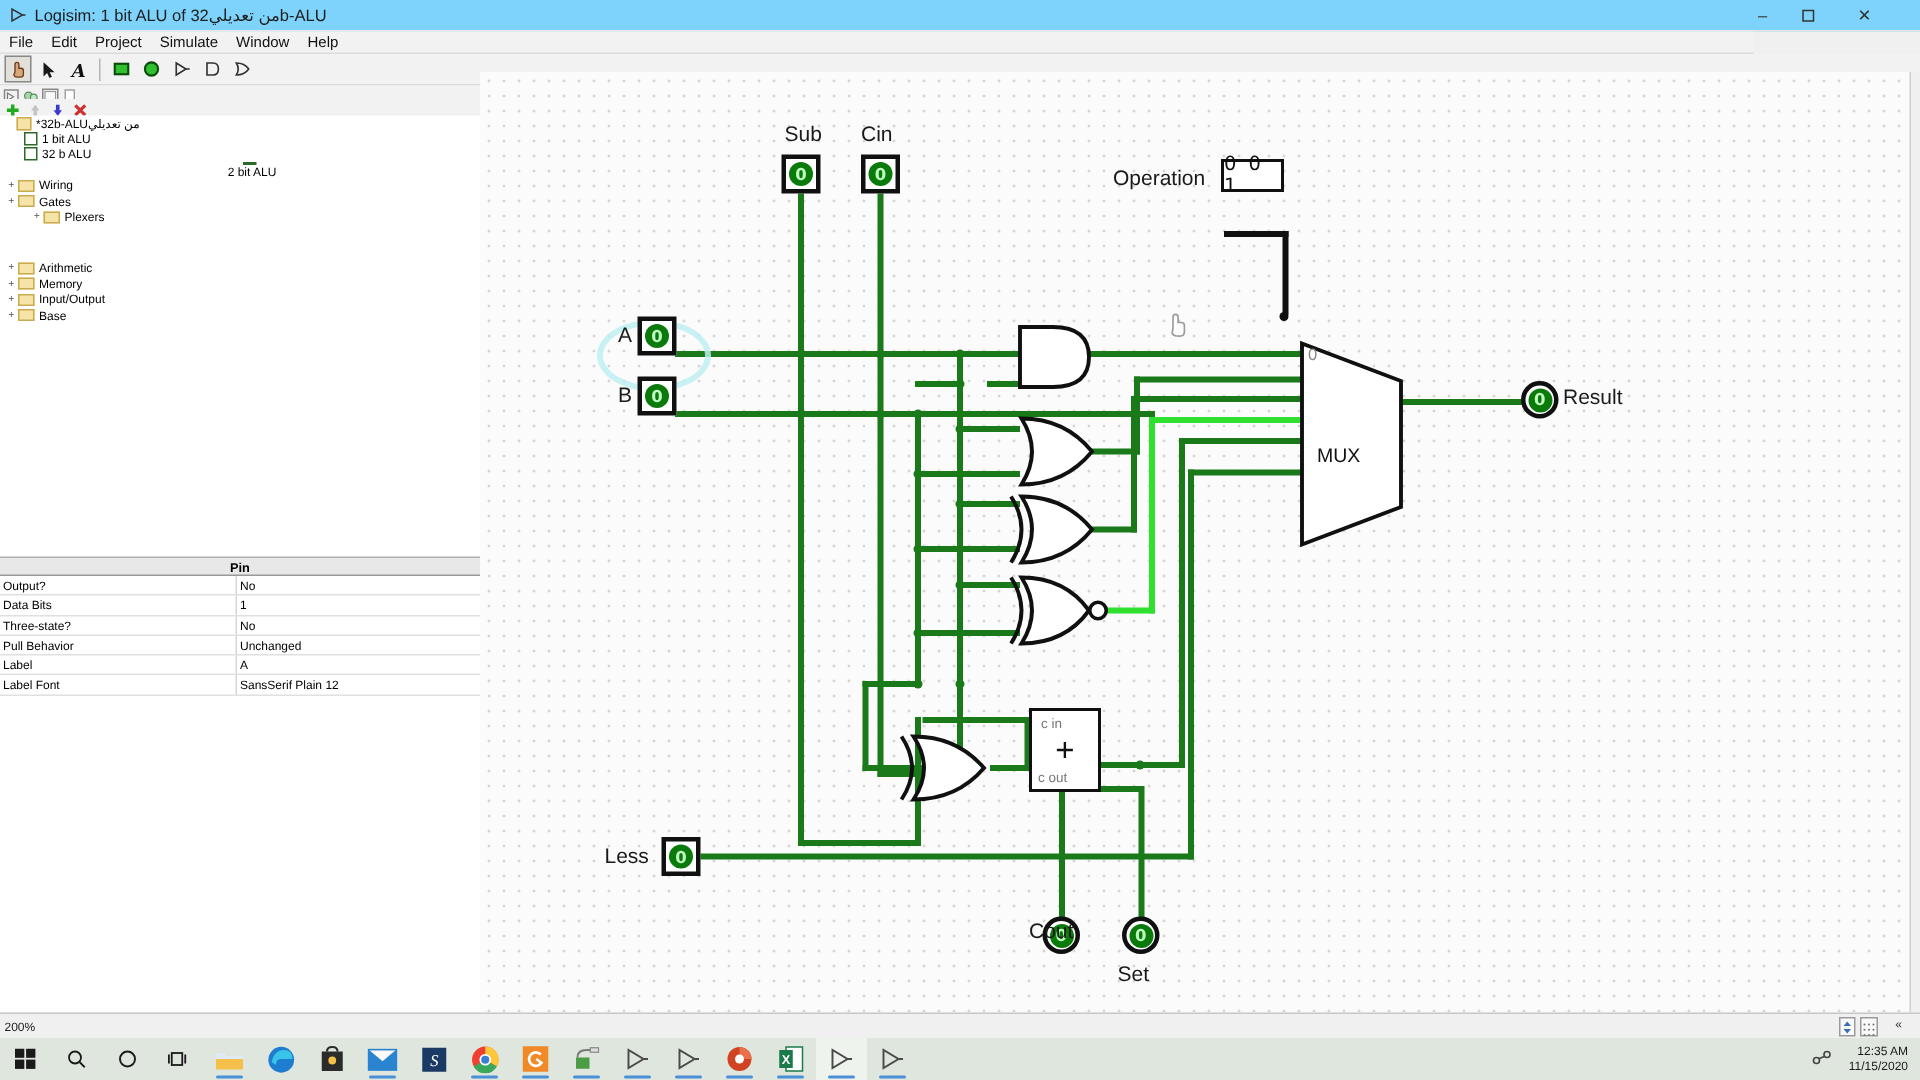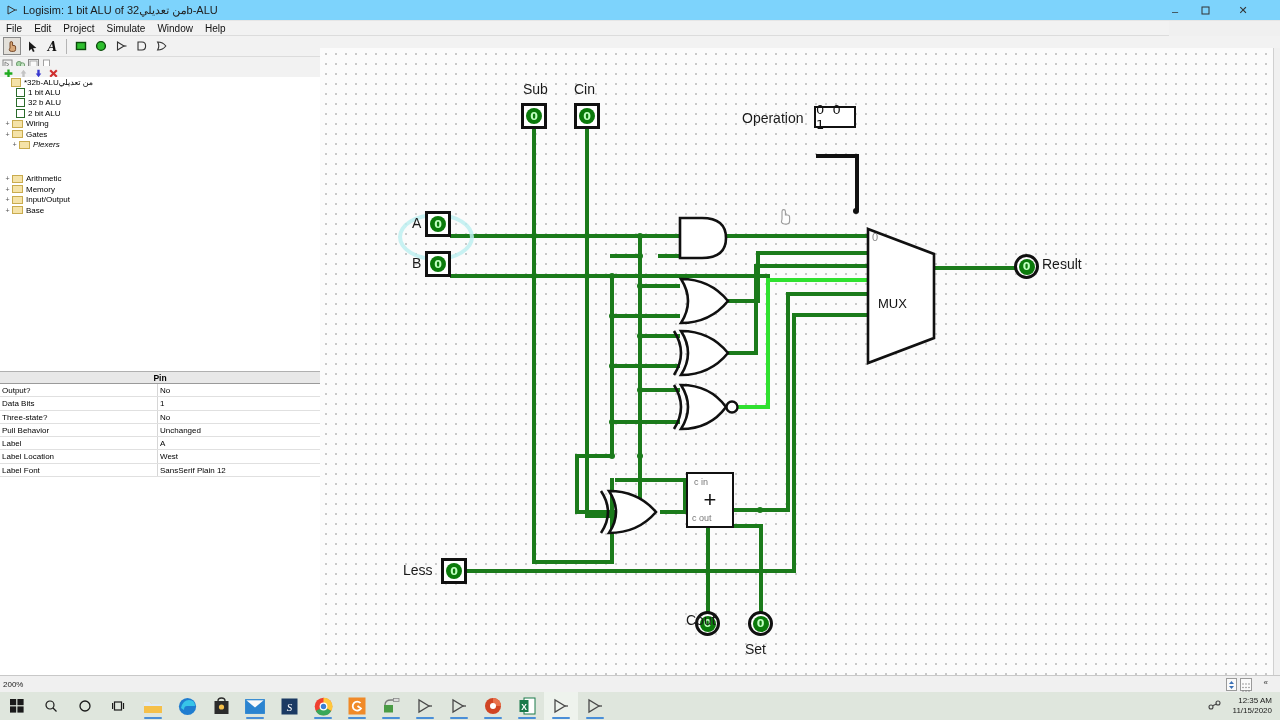--- a/index.html
+++ b/index.html
@@ -276,35 +276,35 @@
       <span>*32b-ALUمن تعديلي</span>
     </div>
     <div class="trow" style="padding-left:16px;">
       <span class="tcirc"></span>
       <span>1 bit ALU</span>
     </div>
     <div class="trow" style="padding-left:16px;">
       <span class="tcirc"></span>
       <span>32 b ALU</span>
     </div>
-    <div class="trow" style="padding-left:16px;">
+    <div class="trow" style="padding-left:16px;flex-direction:column;">
       <span class="tcirc"></span>
       <span>2 bit ALU</span>
     </div>
     <div class="trow" style="padding-left:3px;">
       <span class="tw">+</span>
       <span class="tfolder"></span>
       <span>Wiring</span>
     </div>
     <div class="trow" style="padding-left:3px;">
       <span class="tw">+</span>
       <span class="tfolder"></span>
       <span>Gates</span>
     </div>
-    <div class="trow" style="padding-left:10px;font-style:italic;">
+    <div class="trow" style="padding-left:20px;">
       <span class="tw">+</span>
       <span class="tfolder"></span>
       <span>Plexers</span>
     </div>
     <div class="trow" style="padding-left:3px;margin-top:24px;">
       <span class="tw">+</span>
       <span class="tfolder"></span>
       <span>Arithmetic</span>
     </div>
     <div class="trow" style="padding-left:3px;">
@@ -338,24 +338,20 @@
       <div class="acell-k">Three-state?</div>
       <div class="acell-v">No</div>
     </div>
     <div class="arow">
       <div class="acell-k">Pull Behavior</div>
       <div class="acell-v">Unchanged</div>
     </div>
     <div class="arow">
       <div class="acell-k">Label</div>
       <div class="acell-v">A</div>
-    </div>
-    <div class="arow">
-      <div class="acell-k">Label Location</div>
-      <div class="acell-v">West</div>
     </div>
     <div class="arow">
       <div class="acell-k">Label Font</div>
       <div class="acell-v">SansSerif Plain 12</div>
     </div>
   </div>
 
   <div class="canvas-wrap">
     <div class="canvas">
 

